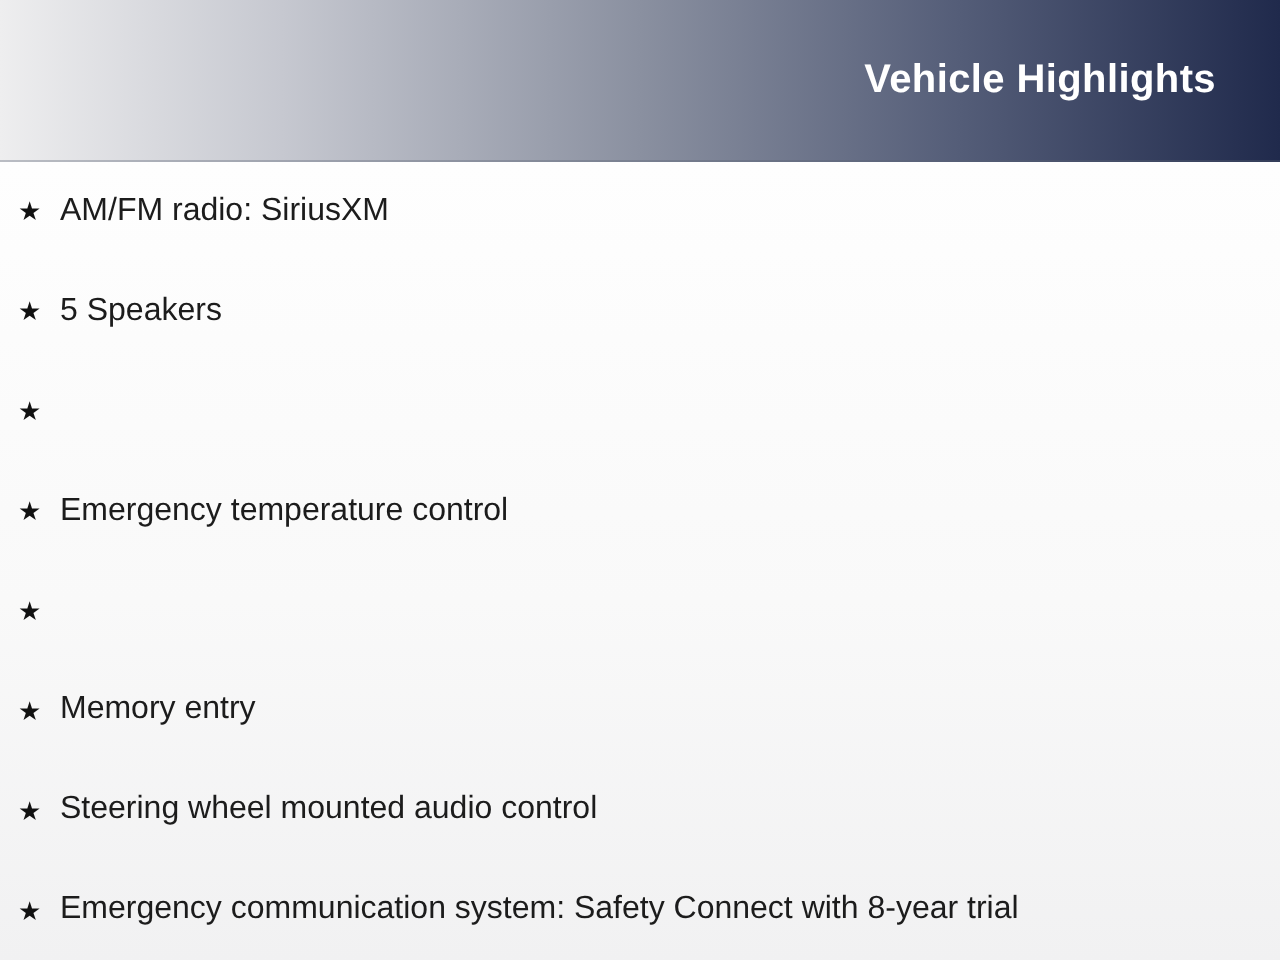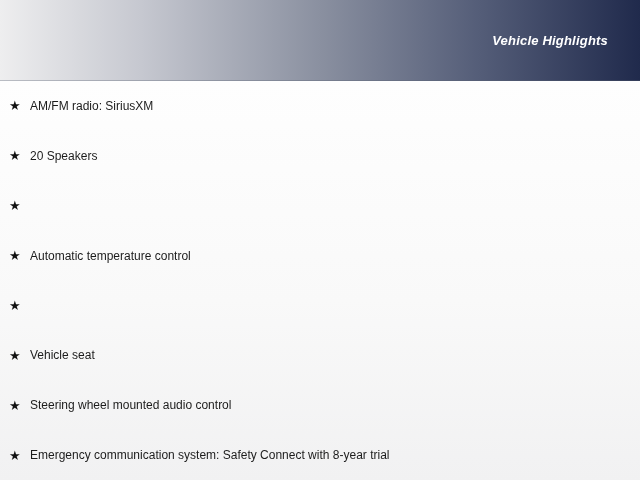--- a/index.html
+++ b/index.html
@@ -30,24 +30,23 @@
       #202a4c 100%);
     display: flex;
     align-items: center;
     justify-content: flex-end;
     box-sizing: border-box;
     padding-right: 32px;
     border-bottom: 1px solid rgba(90, 96, 115, 0.35);
   }
   .header-title {
     color: #ffffff;
-    font-size: 13px;
+    font-size: 20px;
     font-weight: bold;
     letter-spacing: 0.2px;
-    font-style: italic;
   }
   .list {
     flex: 1 1 auto;
     background: linear-gradient(180deg, #fefefe 0%, #f9f9f9 55%, #f1f1f2 100%);
     display: grid;
     grid-template-rows: repeat(8, 1fr);
   }
   .row {
     display: flex;
     align-items: center;
@@ -55,21 +54,21 @@
   }
   .star {
     width: 21px;
     flex: 0 0 21px;
     font-size: 13px;
     line-height: 1;
     color: #111111;
     text-align: left;
   }
   .label {
-    font-size: 12px;
+    font-size: 16px;
     color: #1c1c1c;
     white-space: nowrap;
   }
 </style>
 </head>
 <body>
 
 <div class="panel">
 
   <div class="header">
@@ -78,39 +77,39 @@
 
   <div class="list">
 
     <div class="row">
       <span class="star">★</span>
       <span class="label">AM/FM radio: SiriusXM</span>
     </div>
 
     <div class="row">
       <span class="star">★</span>
-      <span class="label">20 Speakers</span>
+      <span class="label">5 Speakers</span>
     </div>
 
     <div class="row">
       <span class="star">★</span>
     </div>
 
     <div class="row">
       <span class="star">★</span>
-      <span class="label">Automatic temperature control</span>
+      <span class="label">Emergency temperature control</span>
     </div>
 
     <div class="row">
       <span class="star">★</span>
     </div>
 
     <div class="row">
       <span class="star">★</span>
-      <span class="label">Vehicle seat</span>
+      <span class="label">Memory entry</span>
     </div>
 
     <div class="row">
       <span class="star">★</span>
       <span class="label">Steering wheel mounted audio control</span>
     </div>
 
     <div class="row">
       <span class="star">★</span>
       <span class="label">Emergency communication system: Safety Connect with 8-year trial</span>

